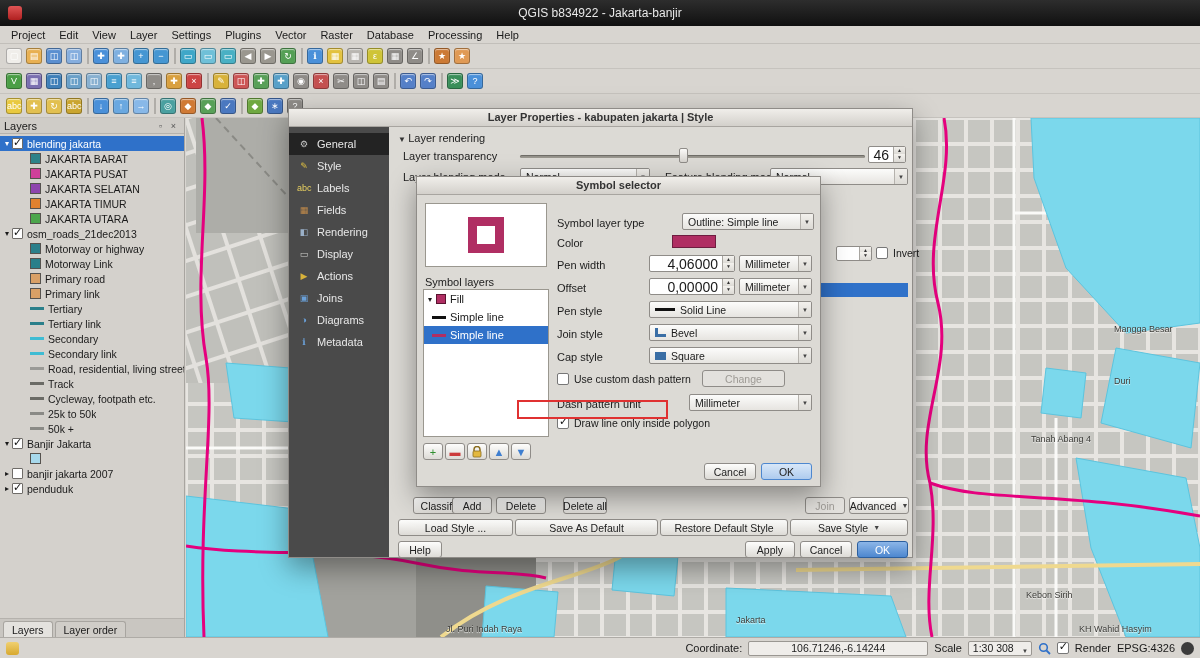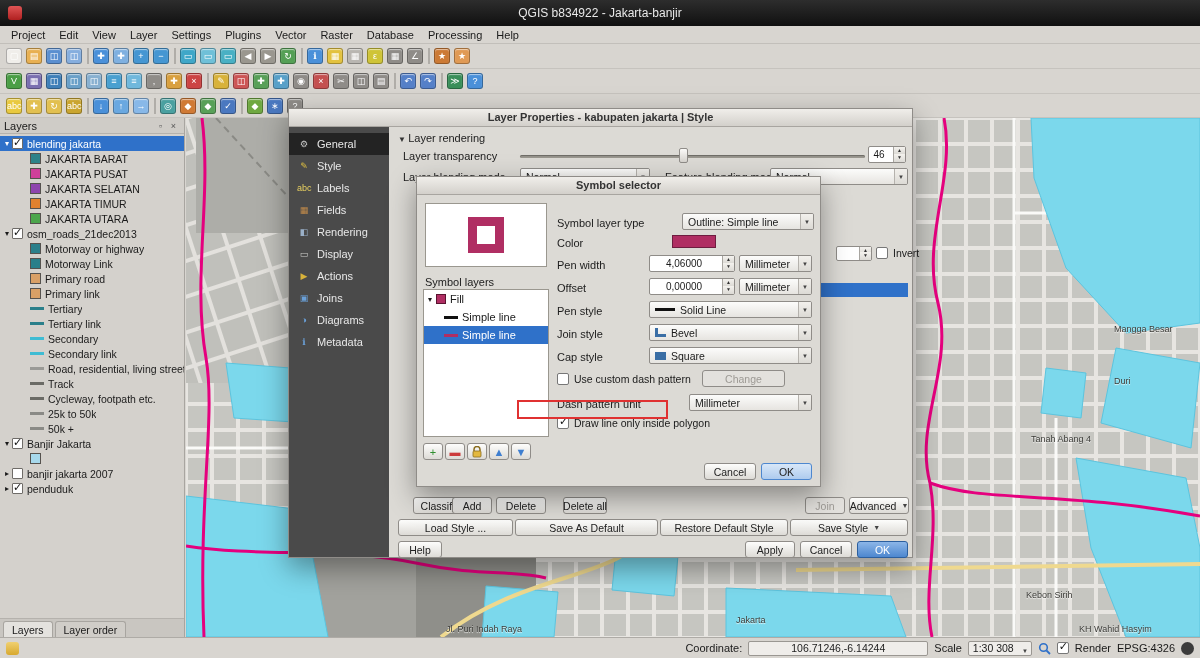--- a/index.html
+++ b/index.html
@@ -74,42 +74,42 @@
   .btn.disabled{color:#9d9a95;background:#e3e1dd}
   .btn.blue{background:linear-gradient(#8cb6e8,#4d87cf);border-color:#2c5f9e;color:#fff}
   .btn.softblue{background:linear-gradient(#d8e7f8,#aecbee);border-color:#4d87cf}
   .btn .dd{margin-left:5px;font-size:7px;color:#444}
 
   .combo{position:absolute;height:17px;display:flex;align-items:center;background:linear-gradient(#fcfcfb,#e6e4e0);border:1px solid #8f8c88;border-radius:2px;padding:0 16px 0 5px;font-size:10.5px;white-space:nowrap;overflow:hidden}
   .combo .ca{position:absolute;right:0;top:0;bottom:0;width:13px;display:flex;align-items:center;justify-content:center;border-left:1px solid #b5b2ad;background:linear-gradient(#f2f0ec,#dcdad5)}
   .combo .ca::before{content:"▼";font-size:6px;color:#444}
 
   .spin{position:absolute;height:17px;background:#fff;border:1px solid #8f8c88;border-radius:2px;padding-right:13px;display:flex;align-items:center}
-  .spin .val{flex:1;text-align:center;font-size:10px;padding-right:3px}
+  .spin .val{flex:1;text-align:right;font-size:14px;padding-right:3px}
   .spin .up,.spin .dn{position:absolute;right:0;width:12px;height:8px;text-align:center;background:linear-gradient(#f4f2ee,#dcdad5);border-left:1px solid #a8a5a0}
   .spin .up{top:0;border-bottom:1px solid #b5b2ad}
   .spin .dn{bottom:0}
   .spin .up::before{content:"▲";font-size:5px;color:#333;display:block;line-height:7px}
   .spin .dn::before{content:"▼";font-size:5px;color:#333;display:block;line-height:7px}
 
   .slider .track{position:absolute;left:0;right:0;top:7px;height:3px;background:#9a978f;border-radius:2px;box-shadow:inset 0 1px 1px rgba(0,0,0,.3)}
   .slider .handle{position:absolute;top:0;width:9px;height:15px;background:linear-gradient(#fbfaf8,#d5d2cd);border:1px solid #8f8c88;border-radius:2px}
 
   .checkbox{display:inline-block;width:12px;height:12px;background:#fff;border:1px solid #777;border-radius:2px;position:relative;vertical-align:middle;flex:0 0 auto}
   .checkbox.checked::after{content:"✓";position:absolute;left:1px;top:-3px;font-size:11px;font-weight:bold;color:#111}
   .cb-row{position:absolute;display:flex;align-items:center;gap:5px;font-size:10.5px;white-space:nowrap}
 
   .classrow{position:absolute;height:14px;background:#2f71c9}
 
   
   .sym-preview{position:absolute;left:8px;top:26px;width:122px;height:64px;background:#fff;border:1px solid #9a978f;display:flex;align-items:center;justify-content:center}
   .ring{width:36px;height:36px;border:9px solid #b02e63}
   .ss-tree{position:absolute;left:6px;top:112px;width:126px;height:148px;background:#fff;border:1px solid #9a978f}
   .ss-row{height:18px;display:flex;align-items:center;gap:4px;padding-left:4px;font-size:11px}
-  .ss-row.child{padding-left:20px}
+  .ss-row.child{padding-left:8px}
   .ss-row.sel{background:#2f71c9;color:#fff}
   .ss-row .tri{font-size:8px}
   .fillsw{width:10px;height:10px;border:1px solid #5a1430;flex:0 0 auto}
   .linesw{width:14px;height:3px;background:#111;flex:0 0 auto}
   .sbtn{position:absolute;width:20px;height:17px;display:flex;align-items:center;justify-content:center;background:linear-gradient(#fdfdfc,#dddbd6);border:1px solid #8f8c88;border-radius:3px;font-size:11px}
   .color-swatch{position:absolute;height:13px;border:1px solid #6e1d40}
   .linesample{display:inline-block;width:20px;height:3px;background:#111;margin-right:5px;flex:0 0 auto}
   .anglesample{display:inline-block;width:11px;height:9px;border-left:3px solid #3a6ea5;border-bottom:3px solid #3a6ea5;margin-right:5px;flex:0 0 auto}
   .capsample{display:inline-block;width:11px;height:8px;background:#3a6ea5;margin-right:5px;flex:0 0 auto}
 

